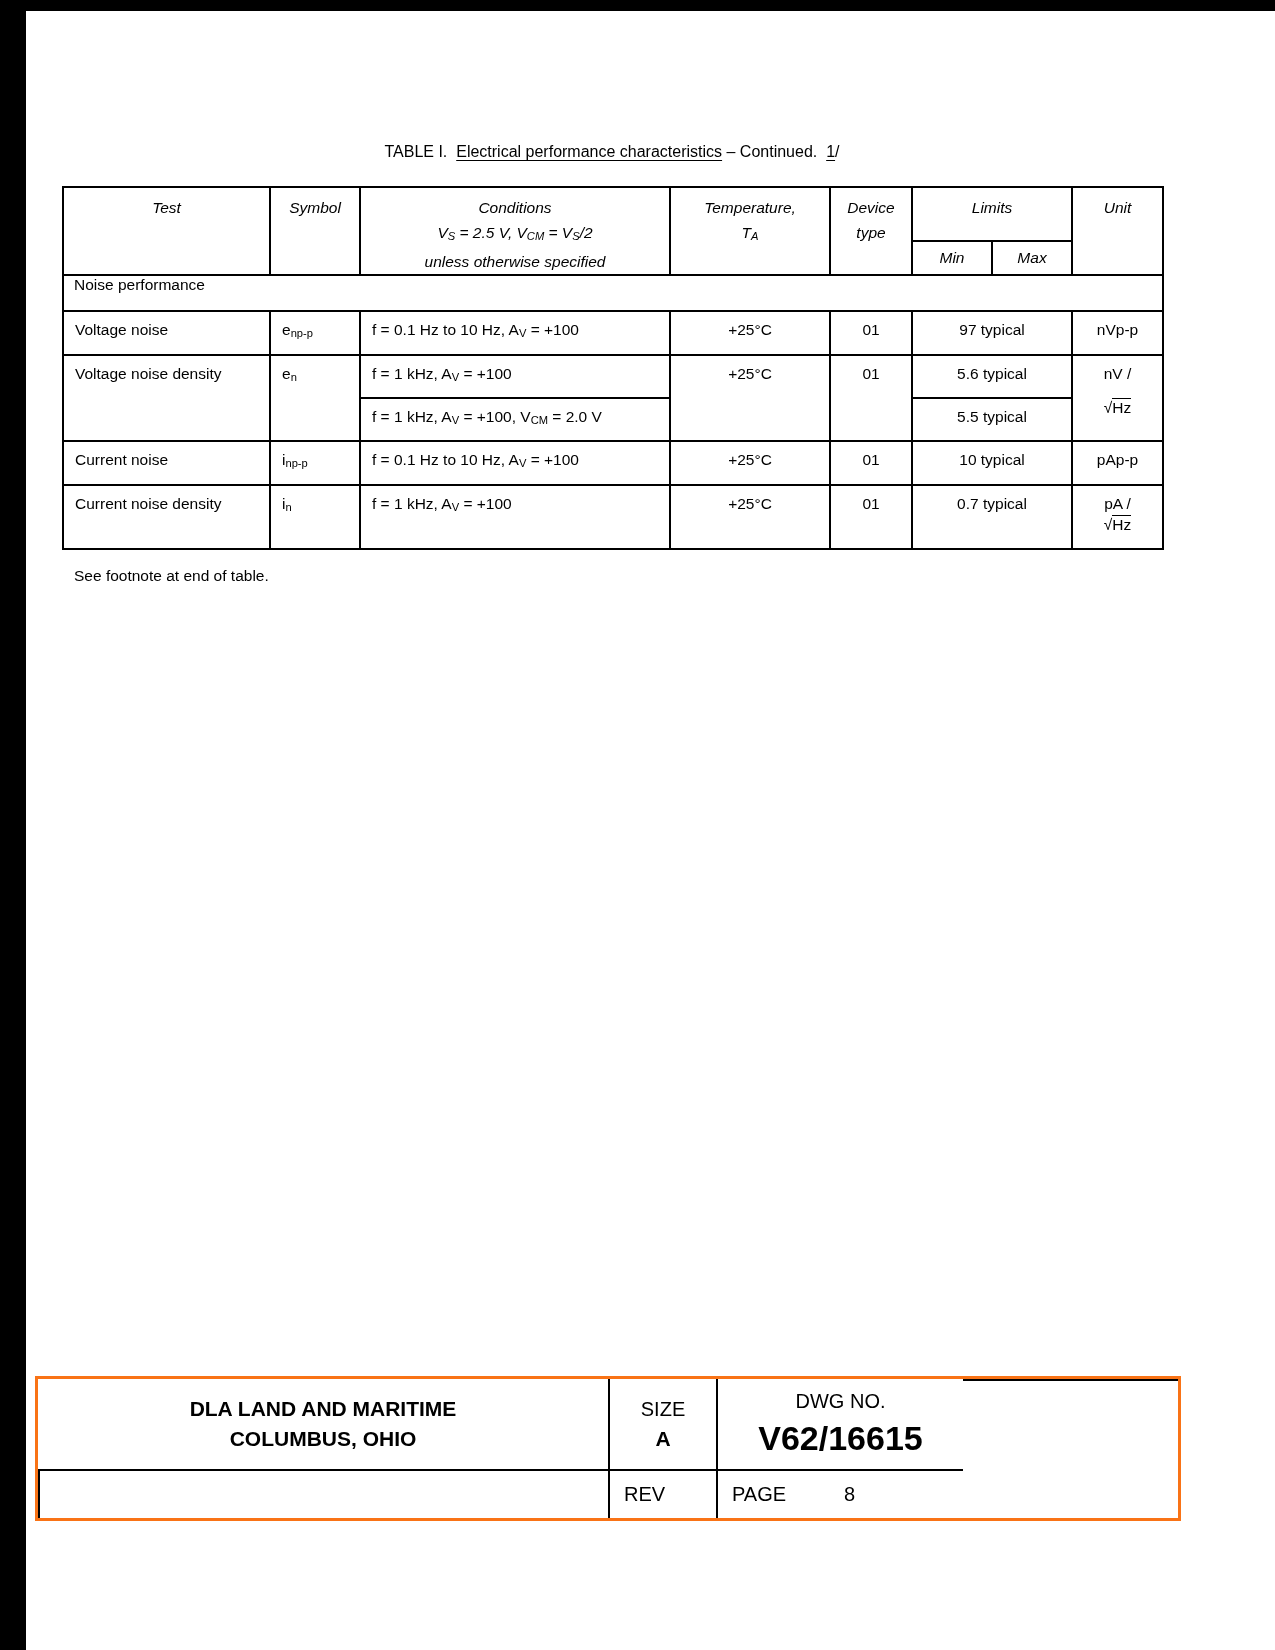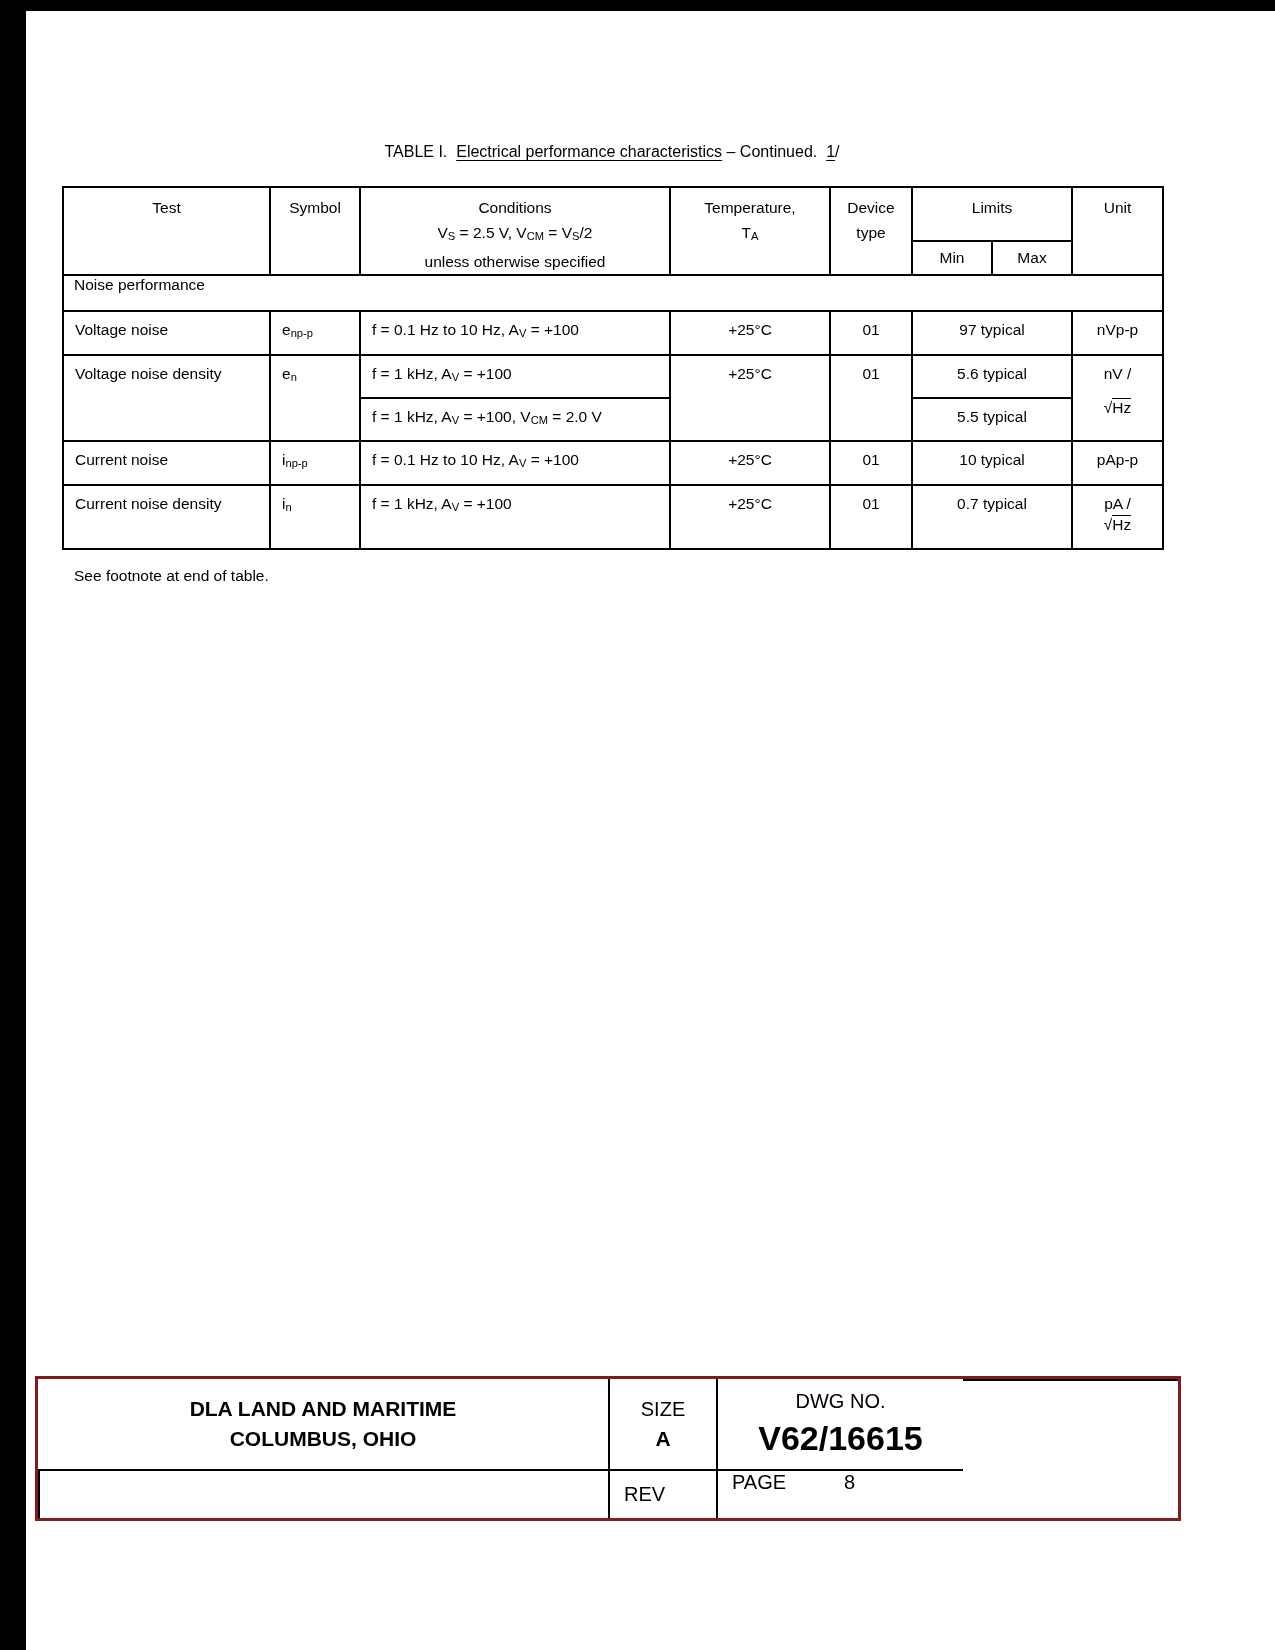--- a/index.html
+++ b/index.html
@@ -23,21 +23,21 @@
   table.spec-table {
     position:absolute; left:62px; top:186px; width:1100px;
     border-collapse:collapse; table-layout:fixed;
     font-size:15.5px;
   }
   .spec-table th, .spec-table td {
     border:2px solid #000;
     font-weight:normal;
     vertical-align:top;
   }
-  .spec-table thead th { text-align:center; padding-top:7px; line-height:25px; }
+  .spec-table thead th { text-align:center; padding-top:7px; line-height:25px;font-style:italic; }
   .spec-table tr.hdr-row1 { height:52px; }
   .spec-table tr.hdr-row2 { height:33px; }
   .spec-table tr.hdr-row2 th { padding-top:3px; }
   .spec-table tr.section-row { height:36px; }
   .spec-table tr.section-row td { vertical-align:middle; padding:0 0 16px 10px; }
   .spec-table tr.r1, .spec-table tr.r3 { height:44px; }
   .spec-table tr.r2a, .spec-table tr.r2b { height:43px; }
   .spec-table tr.r4 { height:64px; }
   .tl { text-align:left; padding:9px 8px 0 11px; }
   .ctr { text-align:center; padding:9px 4px 6px 4px; }
@@ -45,40 +45,40 @@
   tr.r2a .unit-split div + div { margin-top:16px; }
   .sub { font-size:0.72em; vertical-align:-0.18em; }
   .over { border-top:1.5px solid #000; }
 
   .footnote {
     position:absolute; left:74px; top:567px; font-size:15.5px;
   }
 
   .title-block {
     position:absolute; left:35px; top:1376px; width:1146px; height:145px;
-    border:3px solid #7f1d1d;
+    border:3px solid #f97316;
     display:grid;
     grid-template-columns:570px 108px 247px 1fr;
     grid-template-rows:90px 1fr;
     font-size:20px;
   }
   .tb-cell { border-left:2px solid #000; }
   .tb-cell.first { border-left:none; }
   .tb-row2 { border-top:2px solid #000; }
   .tb-stack {
     display:flex; flex-direction:column; align-items:center; justify-content:center; gap:6px;
     text-align:center;
   }
   .tb-org-l1, .tb-org-l2 { font-weight:bold; font-size:21px; }
   .tb-label { font-size:20px; }
   .tb-size-value { font-weight:bold; font-size:21px; }
   .tb-code-value { font-weight:bold; font-size:19px; }
   .tb-dwg-value { font-weight:bold; font-size:34px; }
   .tb-rev { display:flex; align-items:center; padding-left:14px; }
-  .tb-page { display:flex; padding-left:14px; gap:58px; }
+  .tb-page { display:flex; align-items:center; padding-left:14px; gap:58px; }
 </style>
 </head>
 <body>
 
 <div class="bar-top"></div>
 <div class="bar-left"></div>
 
 <div class="doc-title"><span>TABLE I.  </span><span class="u">Electrical performance characteristics</span><span> – Continued.  </span><span class="u">1</span><span>/</span></div>
 
 <table class="spec-table">

